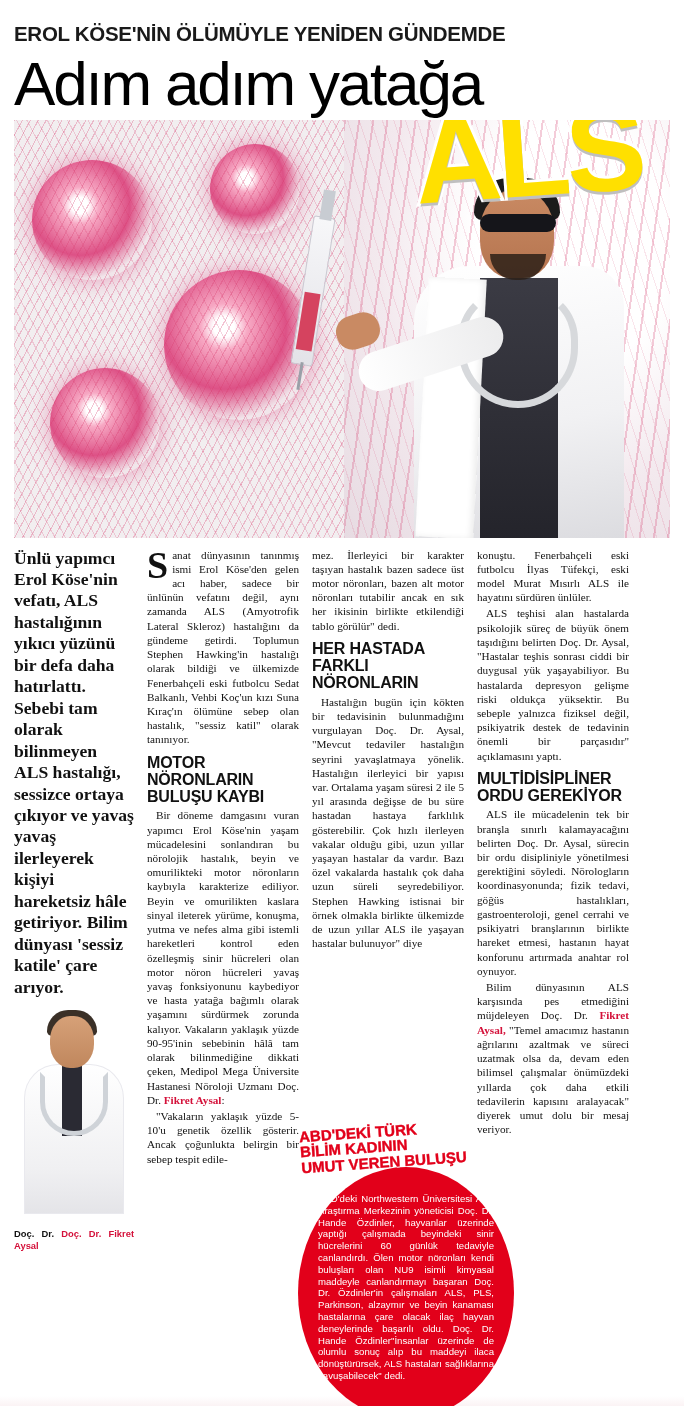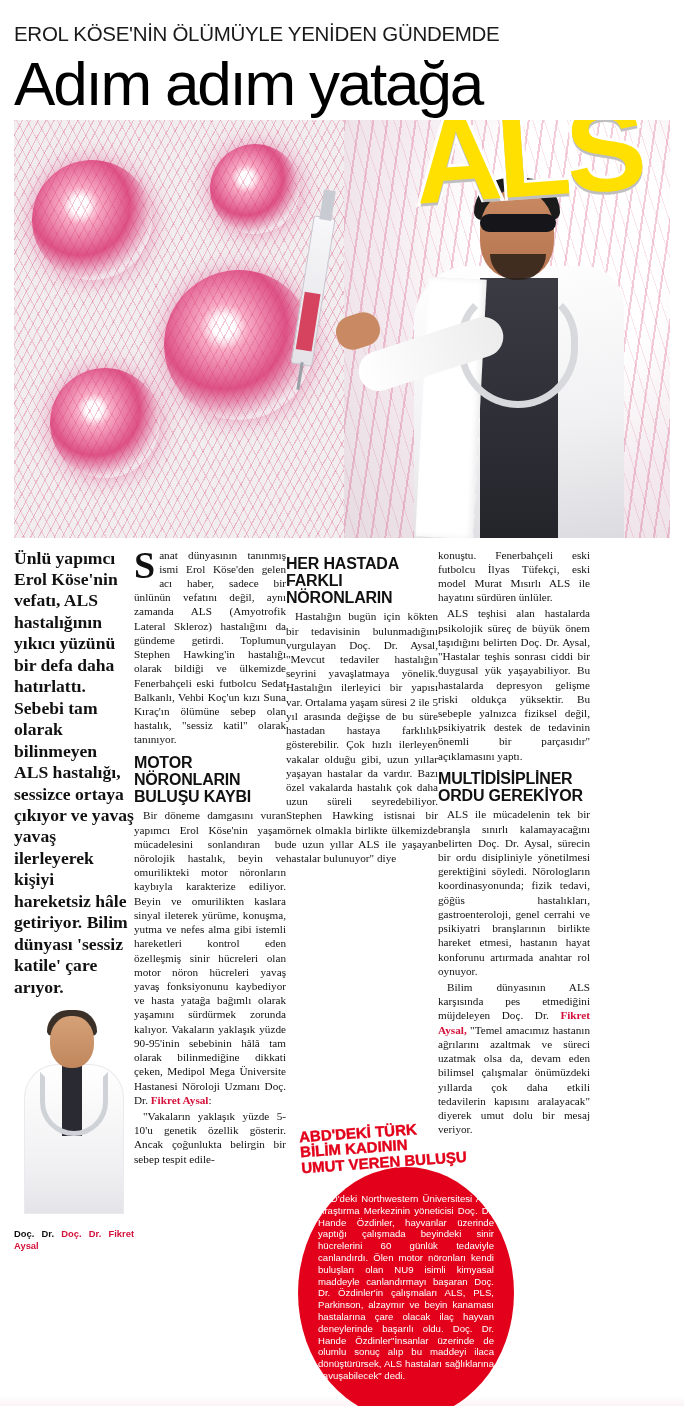--- a/index.html
+++ b/index.html
@@ -17,21 +17,21 @@
     width: 684px;
     height: 1406px;
     position: relative;
     padding: 0 14px;
   }
 
   
   .kicker {
     margin-top: 24px;
     font-family: "Liberation Sans", sans-serif;
-    font-weight: normal;
+    font-weight: bold;
     font-size: 20.5px;
     letter-spacing: -0.3px;
     color: #1a1a1a;
     line-height: 1;
     white-space: nowrap;
   }
   .headline {
     font-family: "Liberation Sans", sans-serif;
     font-weight: normal;
     font-size: 62px;
@@ -159,20 +159,21 @@
     text-shadow: 0 3px 0 rgba(0,0,0,.25);
     letter-spacing:-4px;
     transform: rotate(-4deg);
   }
 
   
   .cols {
     margin-top: 10px;
     display: grid;
     grid-template-columns: 120px 152px 152px 152px;
+    column-gap: 13px;
     font-size: 11.2px;
     line-height: 1.27;
     text-align: justify;
   }
   .lede {
     font-family: "Liberation Serif", serif;
     font-size: 17.6px;
     line-height: 1.22;
     font-weight: bold;
     text-align: left;
@@ -334,20 +335,21 @@
       <p class="dropcap noind">Sanat dünyasının tanınmış ismi Erol Köse'den gelen acı haber, sadece bir ünlünün vefatını değil, aynı zamanda ALS (Amyotrofik Lateral Skleroz) hastalığını da gündeme getirdi. Toplumun Stephen Hawking'in hastalığı olarak bildiği ve ülkemizde Fenerbahçeli eski futbolcu Sedat Balkanlı, Vehbi Koç'un kızı Suna Kıraç'ın ölümüne sebep olan hastalık, "sessiz katil" olarak tanınıyor.</p>
       <h3 class="sub">
         <span>MOTOR NÖRONLARIN</span><br>
         <span>BULUŞU KAYBI</span>
       </h3>
       <p>Bir döneme damgasını vuran yapımcı Erol Köse'nin yaşam mücadelesini sonlandıran bu nörolojik hastalık, beyin ve omurilikteki motor nöronların kaybıyla karakterize ediliyor. Beyin ve omurilikten kaslara sinyal ileterek yürüme, konuşma, yutma ve nefes alma gibi istemli hareketleri kontrol eden özelleşmiş sinir hücreleri olan motor nöron hücreleri yavaş yavaş fonksiyonunu kaybediyor ve hasta yatağa bağımlı olarak yaşamını sürdürmek zorunda kalıyor. Vakaların yaklaşık yüzde 90-95'inin sebebinin hâlâ tam olarak bilinmediğine dikkati çeken, Medipol Mega Üniversite Hastanesi Nöroloji Uzmanı Doç. Dr. <span class="red">Fikret Aysal</span>:</p>
       <p>"Vakaların yaklaşık yüzde 5-10'u genetik özellik gösterir. Ancak çoğunlukta belirgin bir sebep tespit edile-</p>
     </div>
 
     <div>
+      <p class="noind">mez. İlerleyici bir karakter taşıyan hastalık bazen sadece üst motor nöronları, bazen alt motor nöronları tutabilir ancak en sık her ikisinin birlikte etkilendiği tablo görülür" dedi.</p>
       <h3 class="sub">
         <span>HER HASTADA</span><br>
         <span>FARKLI NÖRONLARIN</span>
       </h3>
       <p>Hastalığın bugün için kökten bir tedavisinin bulunmadığını vurgulayan Doç. Dr. Aysal, "Mevcut tedaviler hastalığın seyrini yavaşlatmaya yönelik. Hastalığın ilerleyici bir yapısı var. Ortalama yaşam süresi 2 ile 5 yıl arasında değişse de bu süre hastadan hastaya farklılık gösterebilir. Çok hızlı ilerleyen vakalar olduğu gibi, uzun yıllar yaşayan hastalar da vardır. Bazı özel vakalarda hastalık çok daha uzun süreli seyredebiliyor. Stephen Hawking istisnai bir örnek olmakla birlikte ülkemizde de uzun yıllar ALS ile yaşayan hastalar bulunuyor" diye</p>
     </div>
 
     <div>
       <p class="noind">konuştu. Fenerbahçeli eski futbolcu İlyas Tüfekçi, eski model Murat Mısırlı ALS ile hayatını sürdüren ünlüler.</p>
       <p>ALS teşhisi alan hastalarda psikolojik süreç de büyük önem taşıdığını belirten Doç. Dr. Aysal, "Hastalar teşhis sonrası ciddi bir duygusal yük yaşayabiliyor. Bu hastalarda depresyon gelişme riski oldukça yüksektir. Bu sebeple yalnızca fiziksel değil, psikiyatrik destek de tedavinin önemli bir parçasıdır" açıklamasını yaptı.</p>

